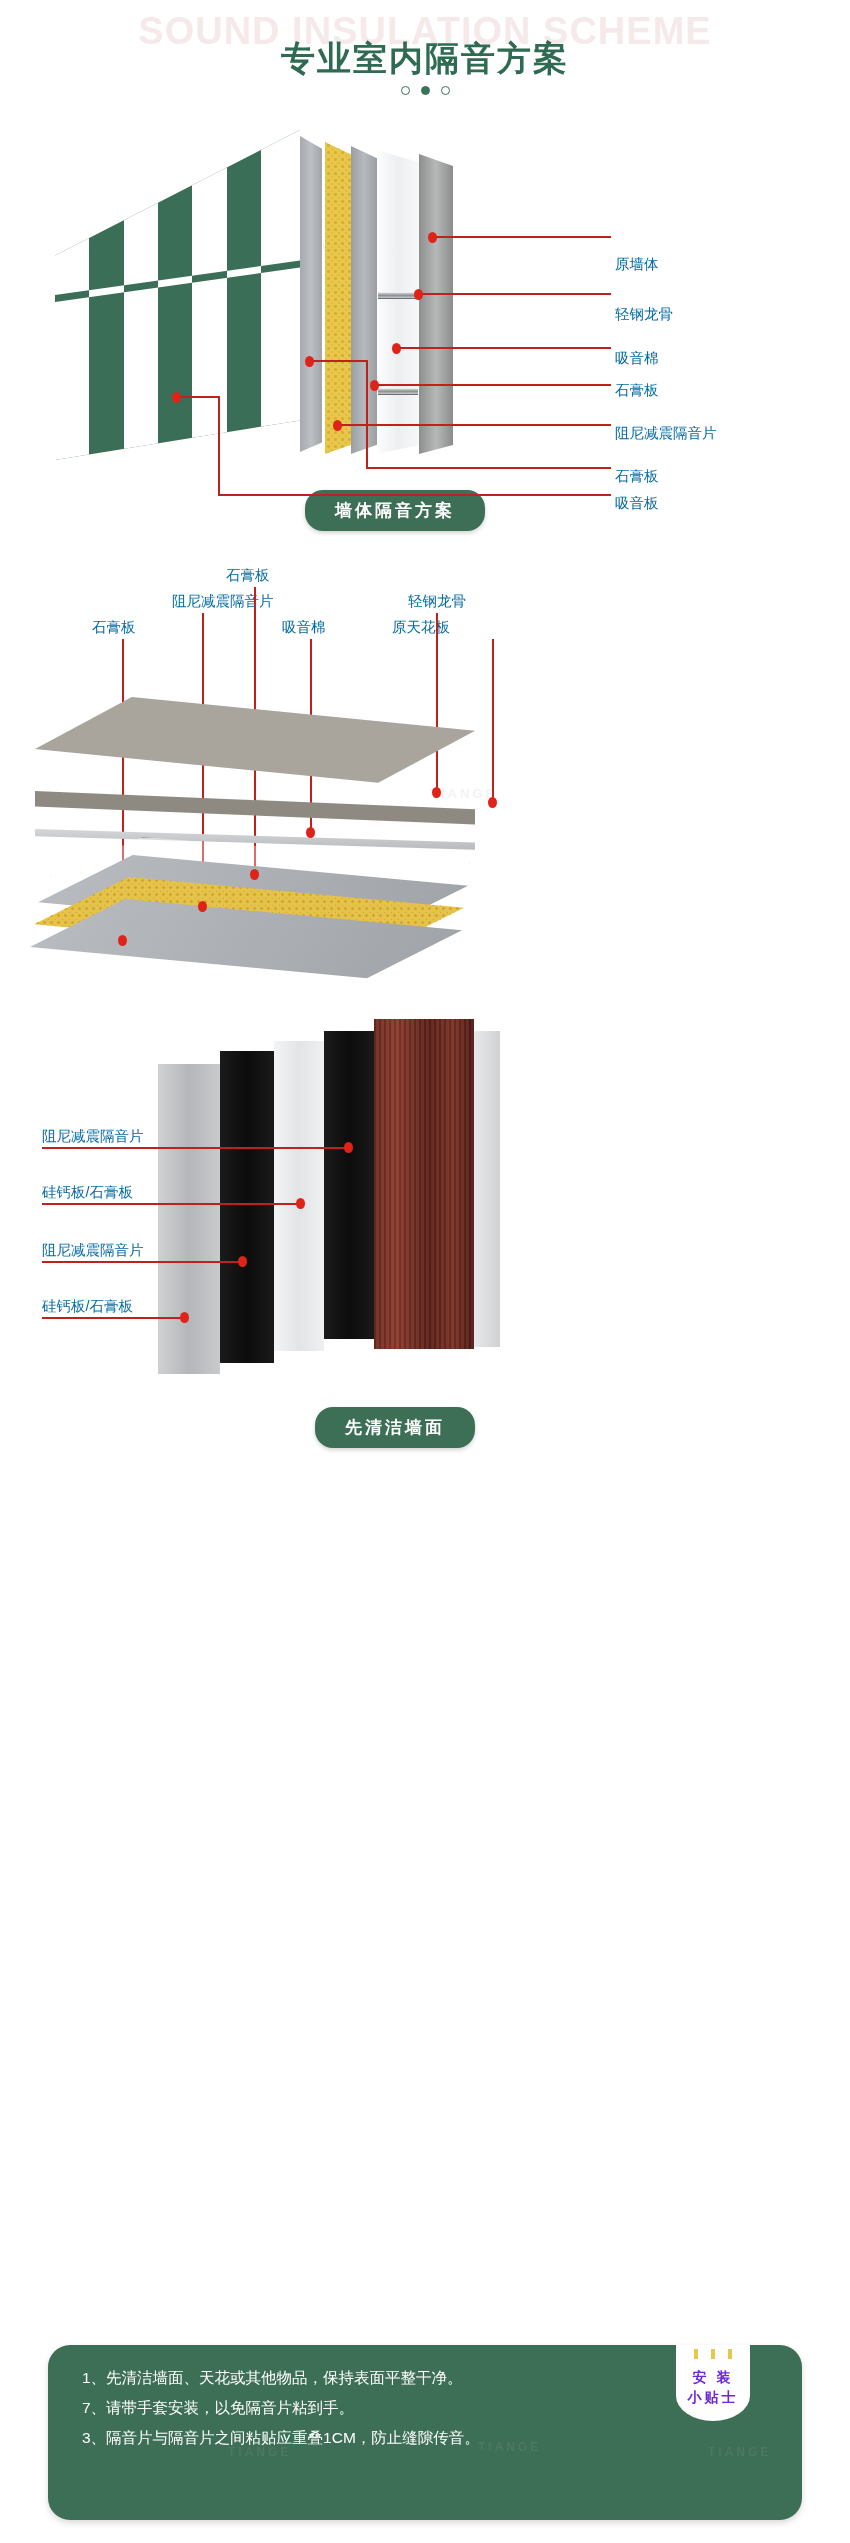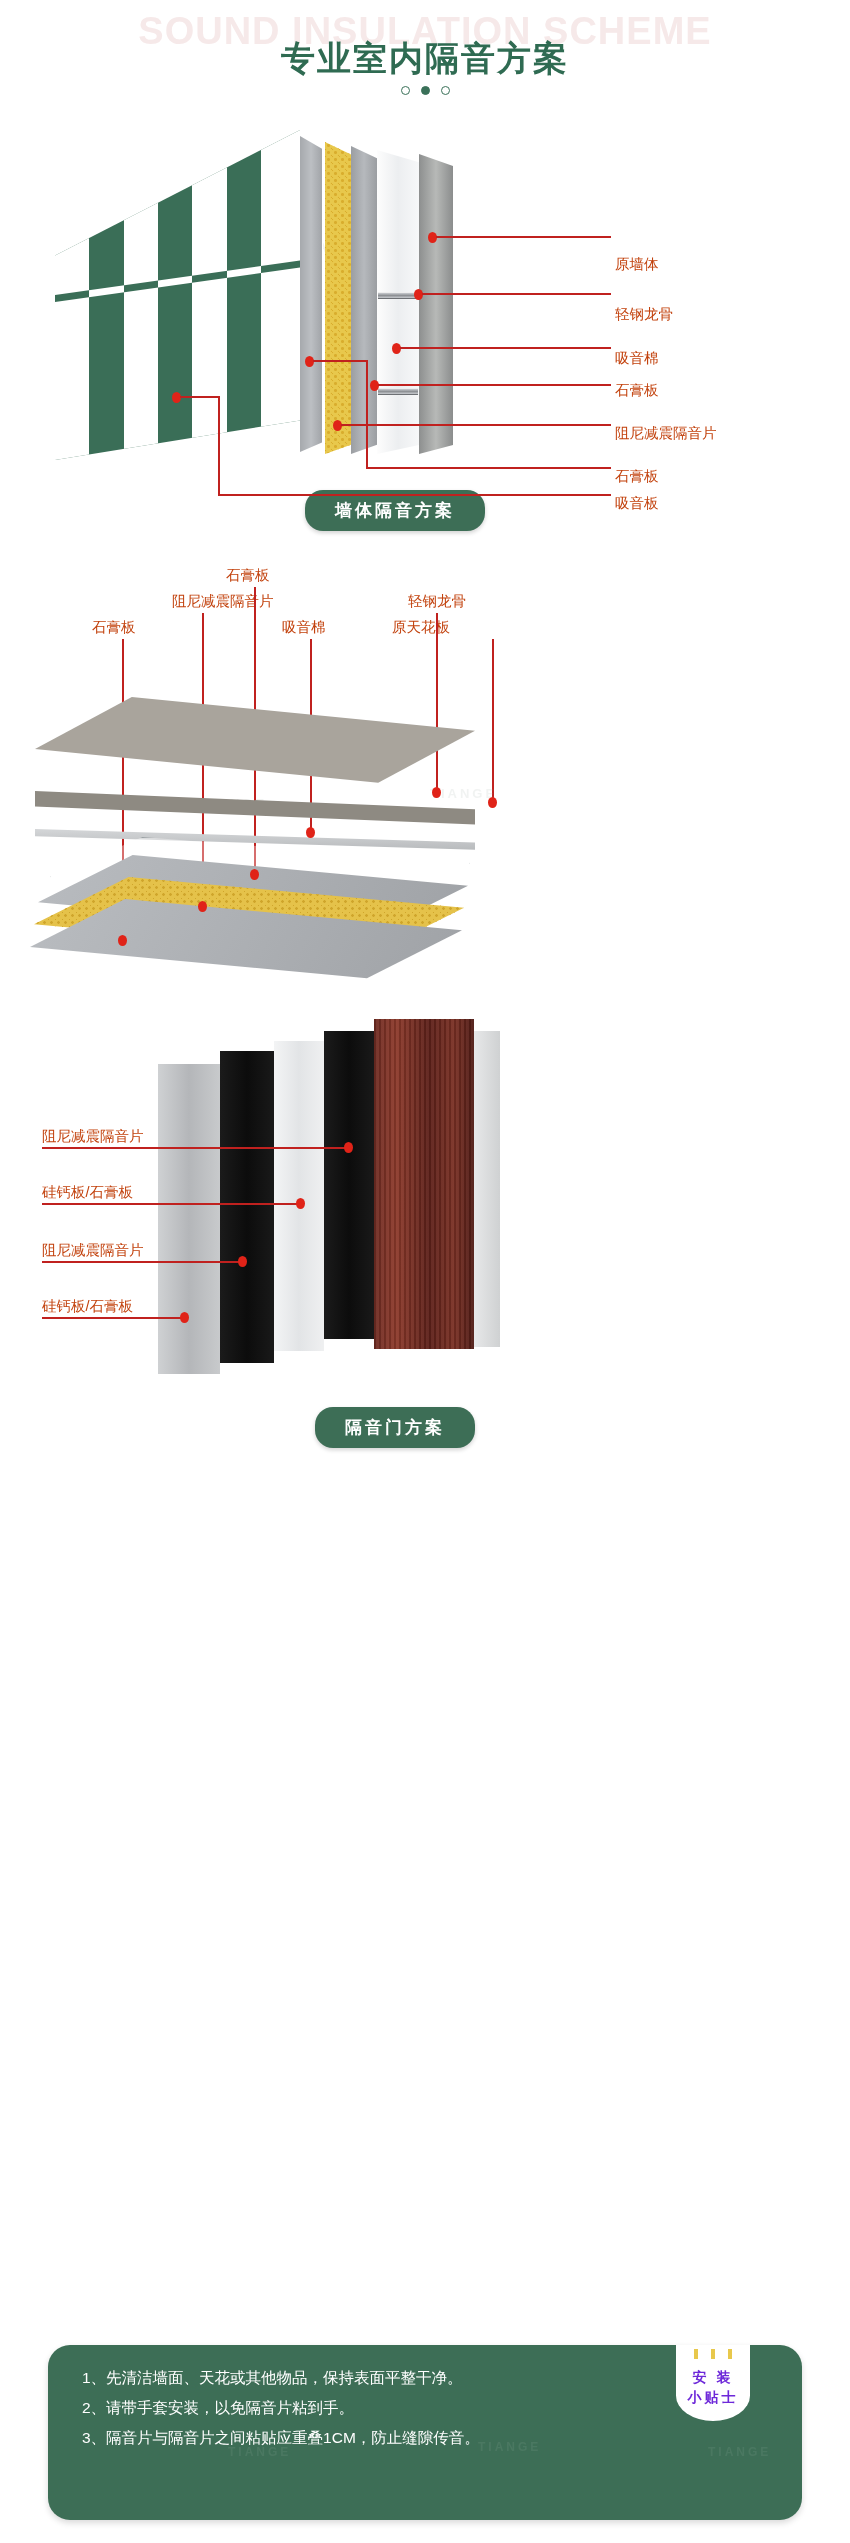--- a/index.html
+++ b/index.html
@@ -46,21 +46,21 @@
   }
 
   
   .diagram { position: relative; width: 850px; }
   .wm {
     position: absolute; color: rgba(150,165,155,.13);
     font-size: 13px; letter-spacing: 3px; font-weight: bold;
     pointer-events: none; user-select: none;
   }
   .lbl {
-    position: absolute; color: #c2410c; font-size: 14.5px;
+    position: absolute; color: #0369a1; font-size: 14.5px;
     white-space: nowrap; font-family: "Liberation Sans", sans-serif;
   }
   .lead { position: absolute; background: #c0211f; height: 2px; }
   .lead-v { position: absolute; background: #c0211f; width: 2px; }
   .dotmark { position: absolute; width: 9px; height: 11px;
              background: #e02318; border-radius: 50%; }
 
   
   .wall-wrap { position: relative; width: 850px; height: 350px; }
   .panel-face {
@@ -337,32 +337,32 @@
       <div class="lbl" style="left:42px; top:222px;">阻尼减震隔音片</div>
       <div class="lead" style="left:42px; top:242px; width:200px;"></div>
       <div class="dotmark" style="left:238px; top:237px;"></div>
 
       <div class="lbl" style="left:42px; top:278px;">硅钙板/石膏板</div>
       <div class="lead" style="left:42px; top:298px; width:142px;"></div>
       <div class="dotmark" style="left:180px; top:293px;"></div>
     </div>
 
     <div class="badge-row" style="margin-top:8px;">
-      <div class="badge">隔音门方案</div>
+      <div class="badge">先清洁墙面</div>
     </div>
   </div>
 
   <div class="tips">
     <div class="tips-wm" style="left:180px; top:100px;">TIANGE</div>
     <div class="tips-wm" style="left:430px; top:95px;">TIANGE</div>
     <div class="tips-wm" style="left:660px; top:100px;">TIANGE</div>
 
     <div class="tips-inner">
       <div class="tip-line">1、先清洁墙面、天花或其他物品，保持表面平整干净。</div>
-      <div class="tip-line">2、请带手套安装，以免隔音片粘到手。</div>
+      <div class="tip-line">7、请带手套安装，以免隔音片粘到手。</div>
       <div class="tip-line">3、隔音片与隔音片之间粘贴应重叠1CM，防止缝隙传音。</div>
     </div>
 
     <div class="tip-tag">
       <div class="tip-dots">
         <i></i>
         <i></i>
         <i></i>
       </div>
       <span class="t">安 装</span>

